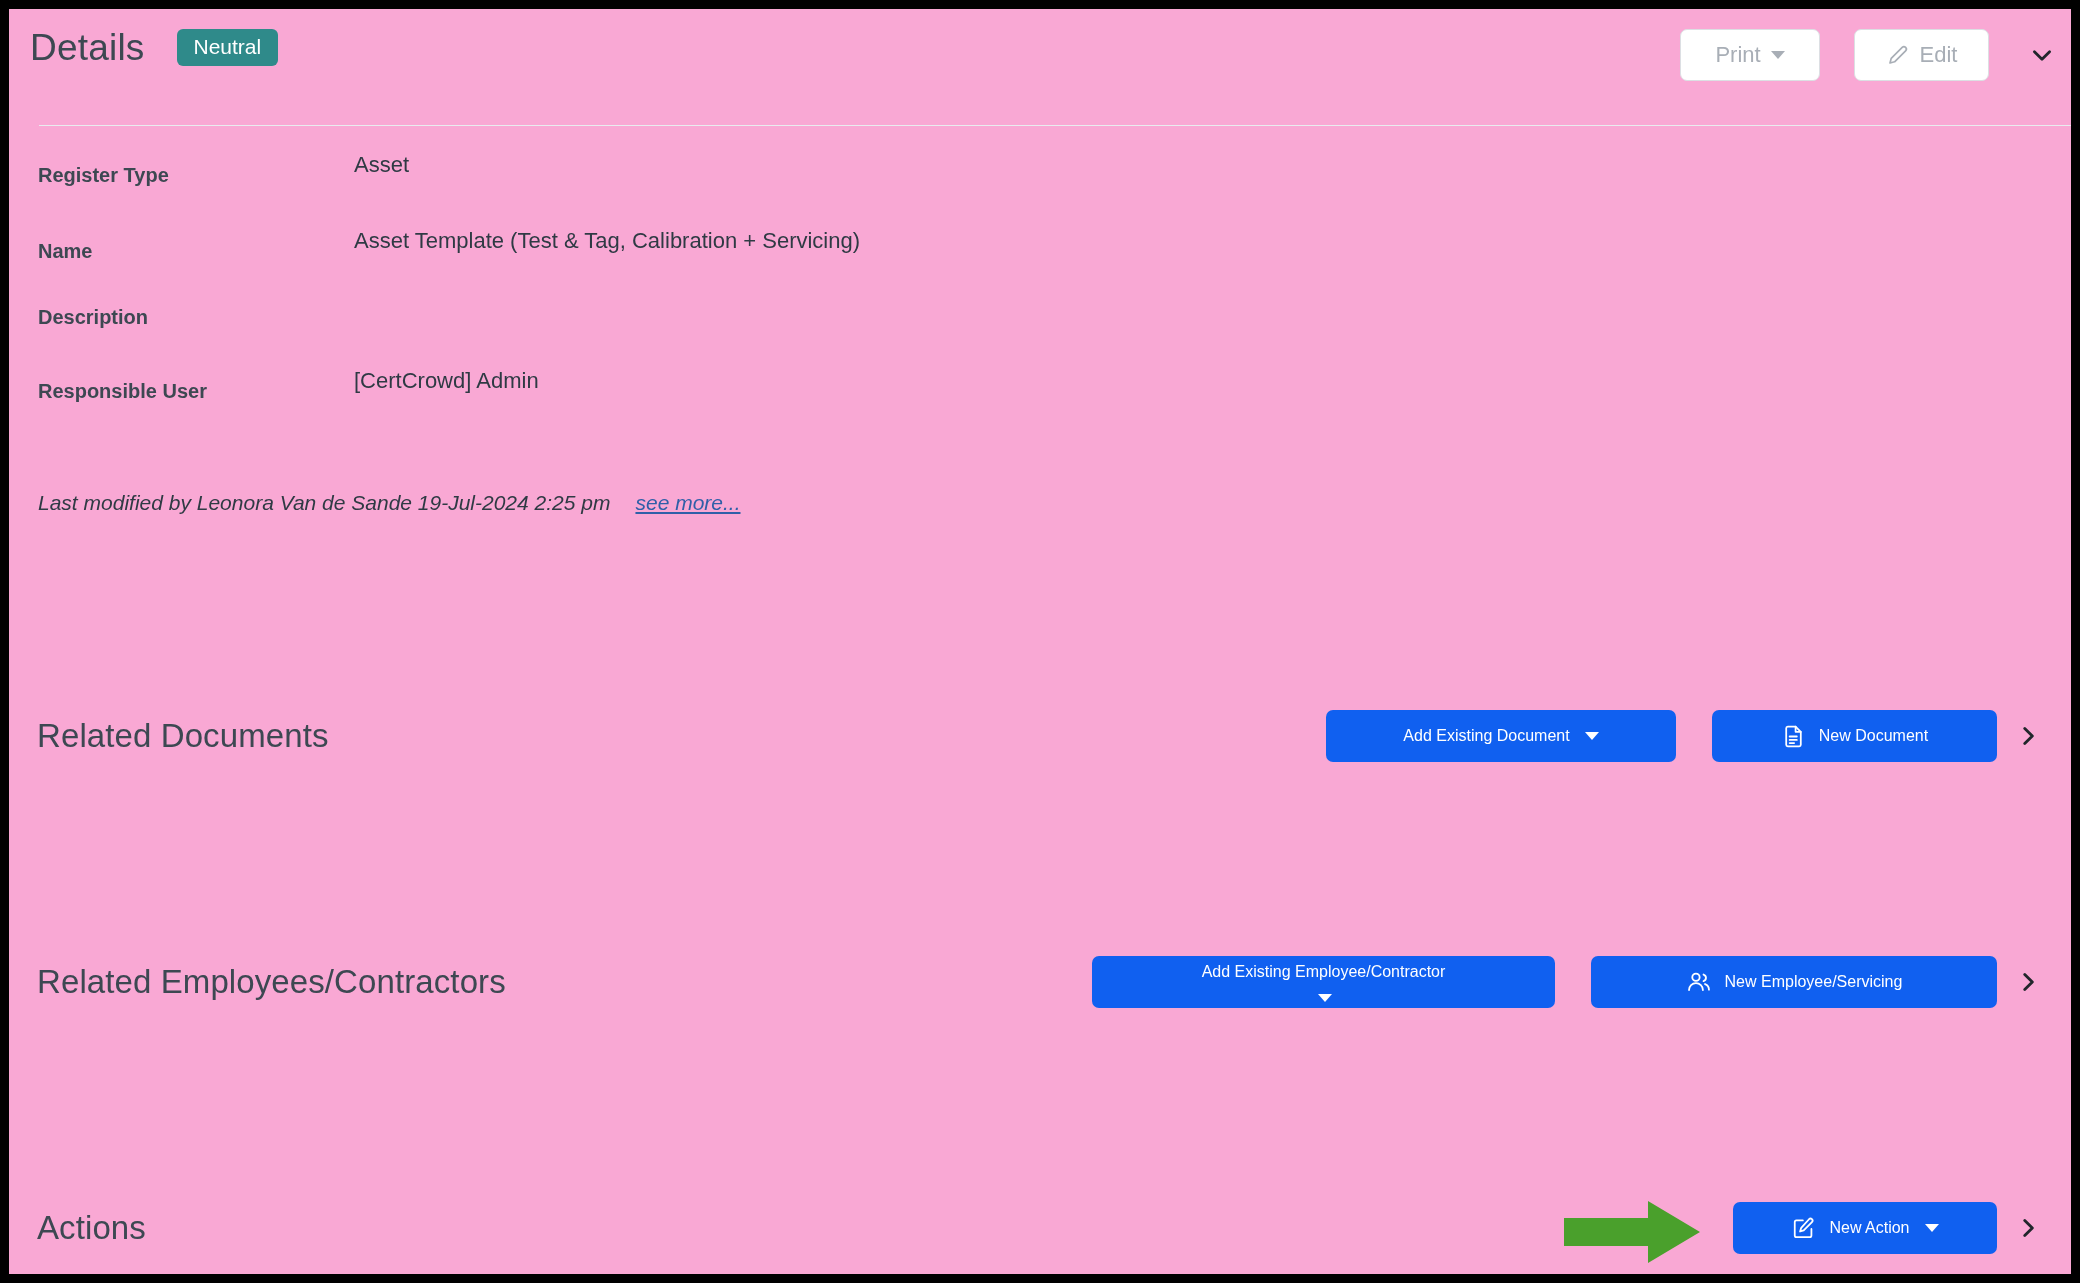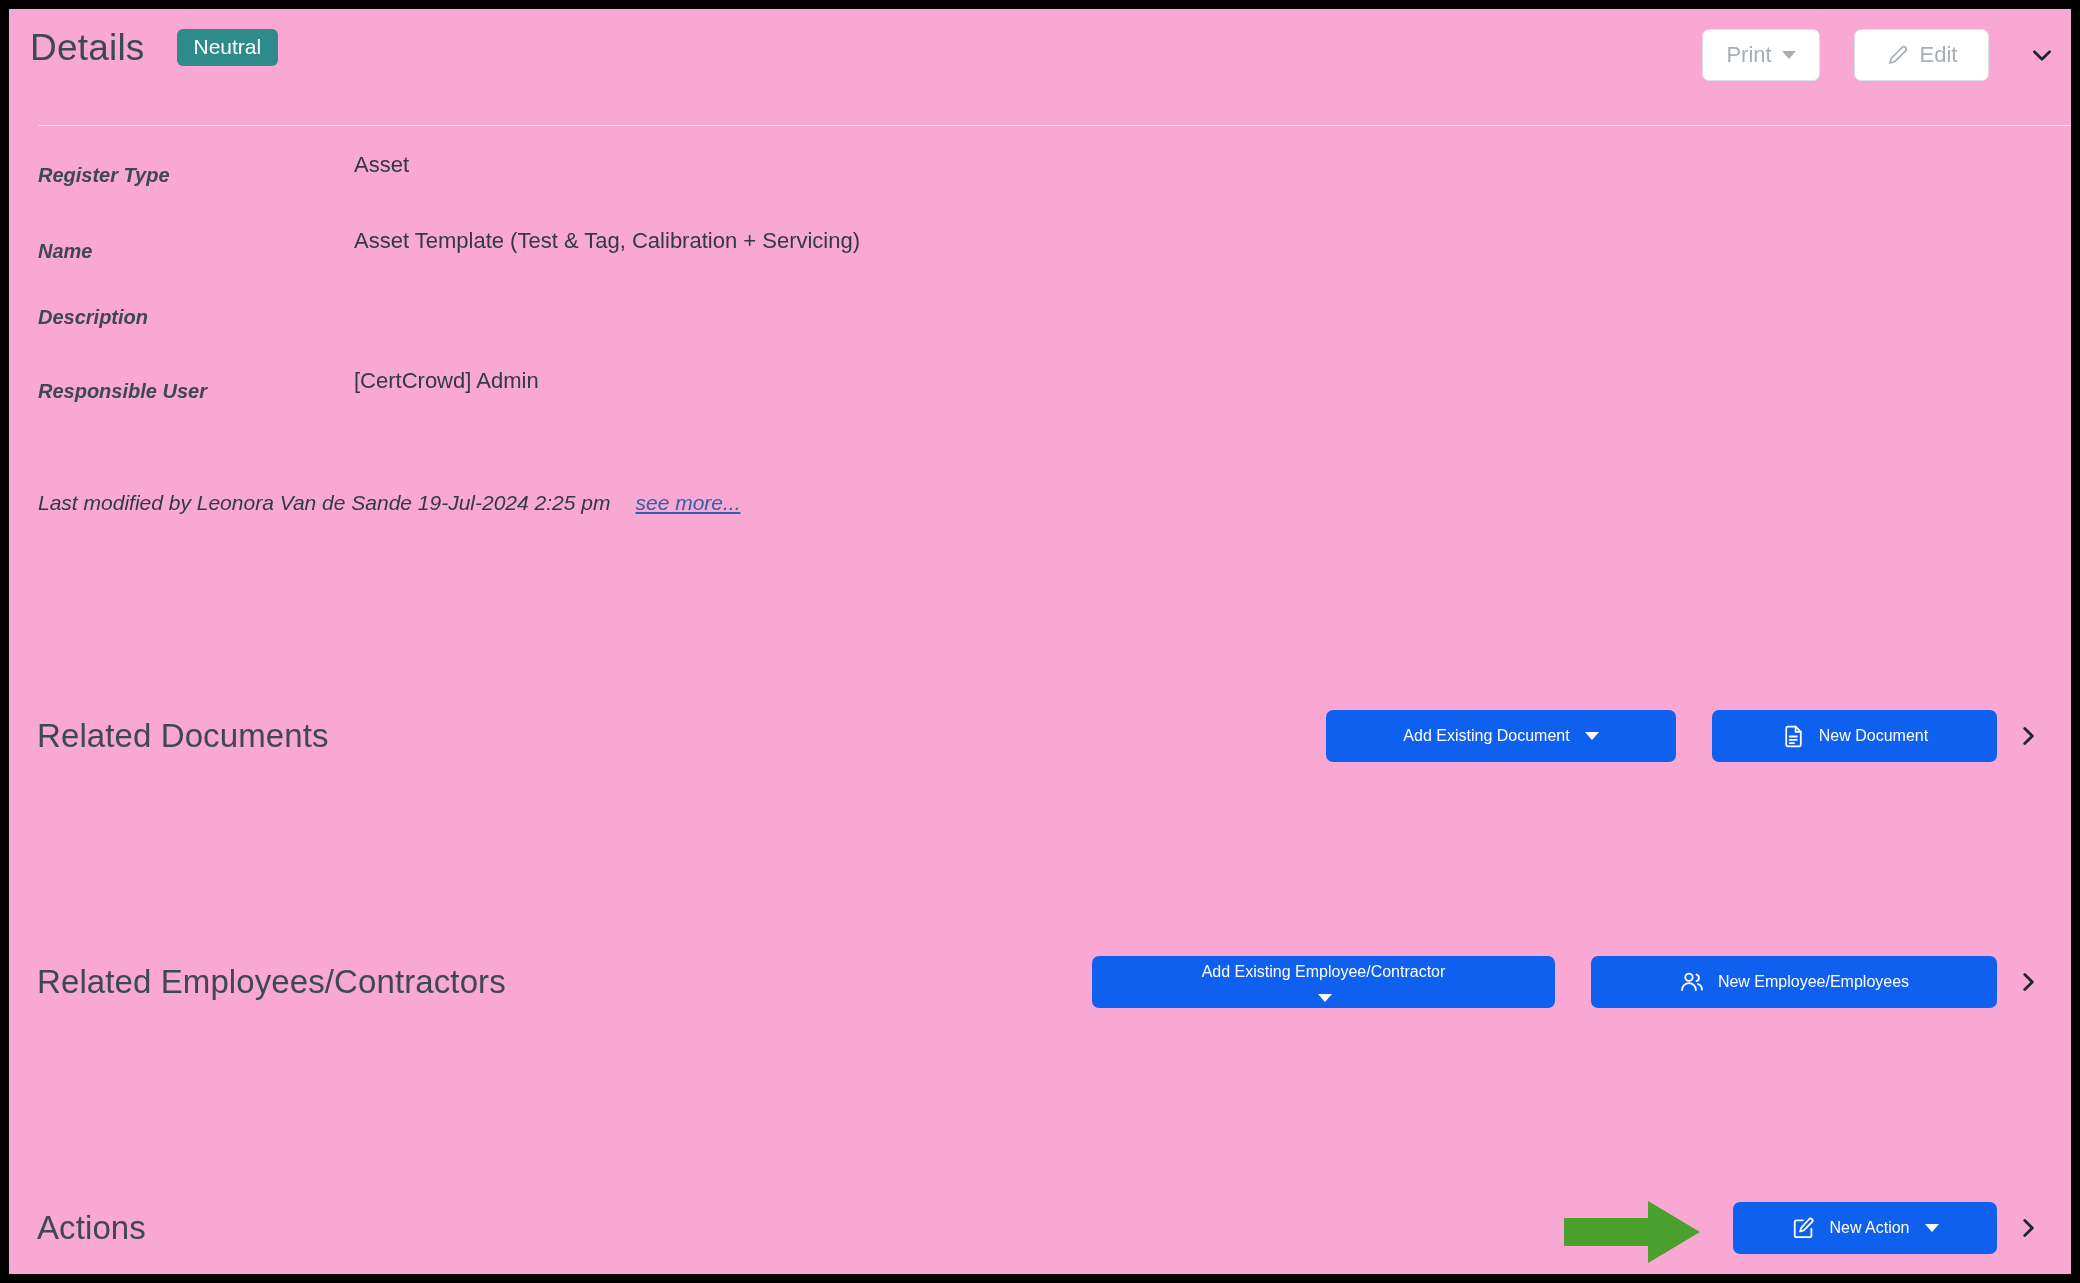--- a/index.html
+++ b/index.html
@@ -69,21 +69,21 @@
     border-radius: 7px;
     height: 52px;
     display: inline-flex;
     align-items: center;
     justify-content: center;
     gap: 10px;
     padding: 0 22px;
     cursor: default;
     white-space: nowrap;
   }
-  #print-button { width: 118px; margin-right: 34px; }
+  #print-button { width: 140px; margin-right: 34px; }
   #edit-button  { width: 135px; margin-right: 36px; }
 
   .caret-down-sm {
     width: 0; height: 0;
     border-left: 7px solid transparent;
     border-right: 7px solid transparent;
     border-top: 8px solid currentColor;
     display: inline-block;
   }
   .icon-pencil { width: 24px; height: 24px; display: inline-block; }
@@ -113,21 +113,20 @@
     display: flex;
     align-items: flex-start;
   }
   .field-label {
     width: 345px;
     padding-left: 29px;
     font-size: 20px;
     font-weight: 700;
     color: #3d4852;
     line-height: 1.2;
-    font-style: italic;
   }
   .field-value {
     font-size: 22px;
     font-weight: 400;
     color: #2f3a44;
     line-height: 1.1;
   }
 
   #row-register-type  { margin-top: 2px; }
   #row-register-type .field-label { padding-top: 10px; }
@@ -352,21 +351,21 @@
 
       <div class="btn-primary" id="new-employee-button">
         <span>
           <svg class="icon-svg" width="26" height="26" viewBox="0 0 24 24" fill="none" stroke="#ffffff" stroke-width="1.7" stroke-linecap="round" stroke-linejoin="round">
             <circle cx="9.2" cy="7.6" r="3.4"></circle>
             <path d="M2.8 19.4 a6.4 6.4 0 0 1 12.8 0"></path>
             <path d="M16.2 5.1 a3.2 3.2 0 0 1 0 6.1"></path>
             <path d="M17.6 13.9 a5.6 5.6 0 0 1 3.6 5.2"></path>
           </svg>
         </span>
-        <span>New Employee/Employees</span>
+        <span>New Employee/Servicing</span>
       </div>
     </div>
 
     <div class="section-chevron">
       <svg class="icon-svg" width="26" height="26" viewBox="0 0 24 24" fill="none" stroke="currentColor" stroke-width="2.6" stroke-linecap="round" stroke-linejoin="round">
         <polyline points="9,5 16,12 9,19"></polyline>
       </svg>
     </div>
   </div>
 

